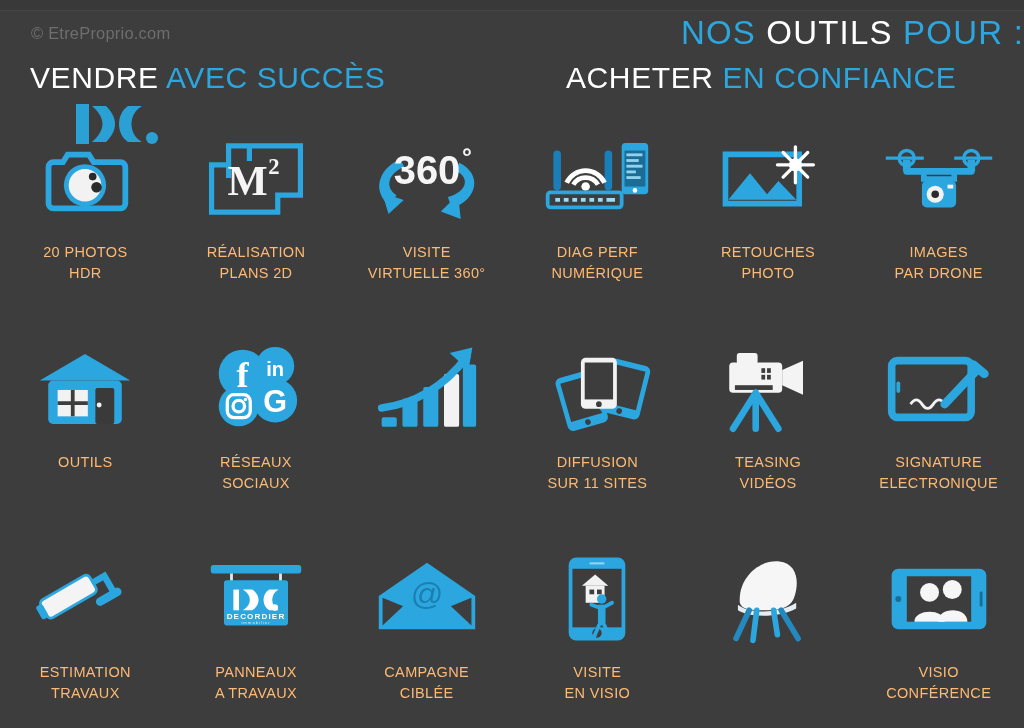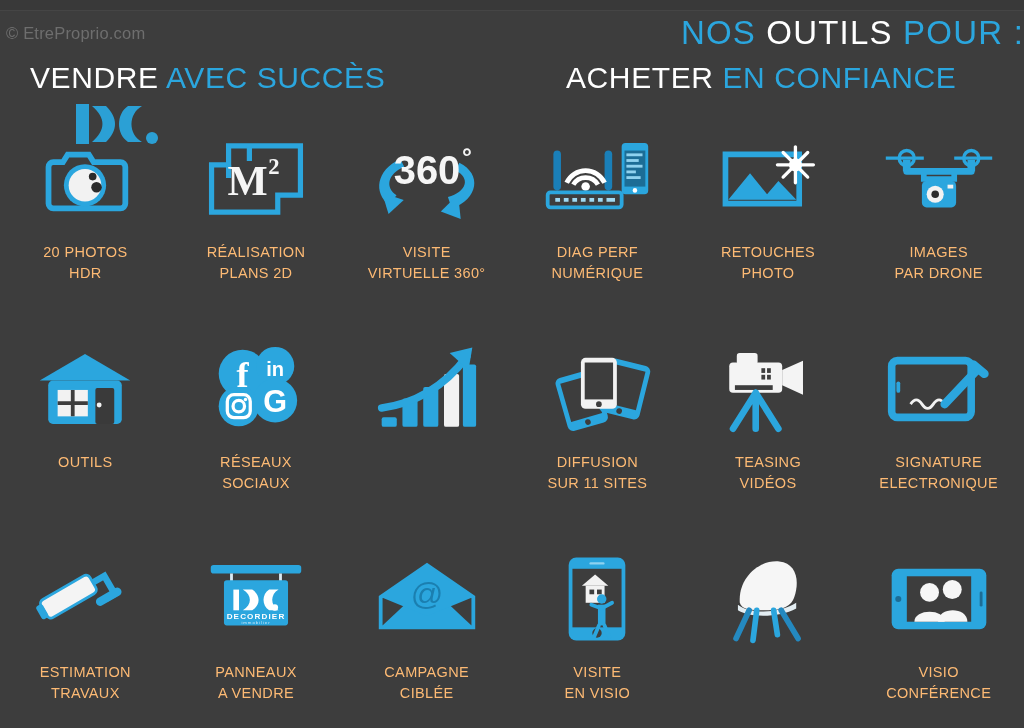--- a/index.html
+++ b/index.html
@@ -25,21 +25,21 @@
     width: 1024px;
     height: 11px;
     background: #393939;
     border-bottom: 1px solid #454545;
   }
 
   
   .watermark {
     position: absolute;
     top: 24px;
-    left: 6px;
+    left: 31px;
     font-size: 16.5px;
     color: #6e6e6e;
     letter-spacing: .2px;
     white-space: nowrap;
   }
 
   
   .bg-logo {
     position: absolute;
     left: 72px;
@@ -401,21 +401,21 @@
           <rect x="28" y="30" width="6" height="22"></rect>
           <path d="M38 30 C48 36 48 46 38 52 L48 52 C57 46 57 36 48 30 Z"></path>
           <path d="M76 30 C67 35 67 47 76 52 L66 52 C58 47 58 35 66 30 Z"></path>
           <circle cx="72" cy="49" r="3.4"></circle>
         </g>
         <text x="52" y="61" font-family="'Liberation Sans', sans-serif" font-size="8.6" font-weight="bold" letter-spacing="1.2" fill="#ffffff" text-anchor="middle">DECORDIER</text>
         <text x="52" y="67" font-family="'Liberation Sans', sans-serif" font-size="4.6" letter-spacing="1" fill="#cfe9f7" text-anchor="middle">immobilier</text>
       </svg>
     </div>
     <div class="cell-label">PANNEAUX
-A VENDRE</div>
+A TRAVAUX</div>
   </div>
 
   <div class="cell">
     <div class="icon-wrap">
       <svg viewBox="0 0 110 76" width="104" height="72">
         <path d="M6 68 L55 22 L104 68 Z" fill="#2ba6de"></path>
         <path d="M6 68 L6 36 L55 2 L104 36 L104 68 Z" fill="none" stroke="#2ba6de" stroke-width="4"></path>
         <path d="M6 36 L55 2 L104 36 L55 56 Z" fill="#2ba6de"></path>
         <text x="55" y="44" font-family="'Liberation Sans', sans-serif" font-size="34" fill="#1b7fb0" text-anchor="middle">@</text>
       </svg>

